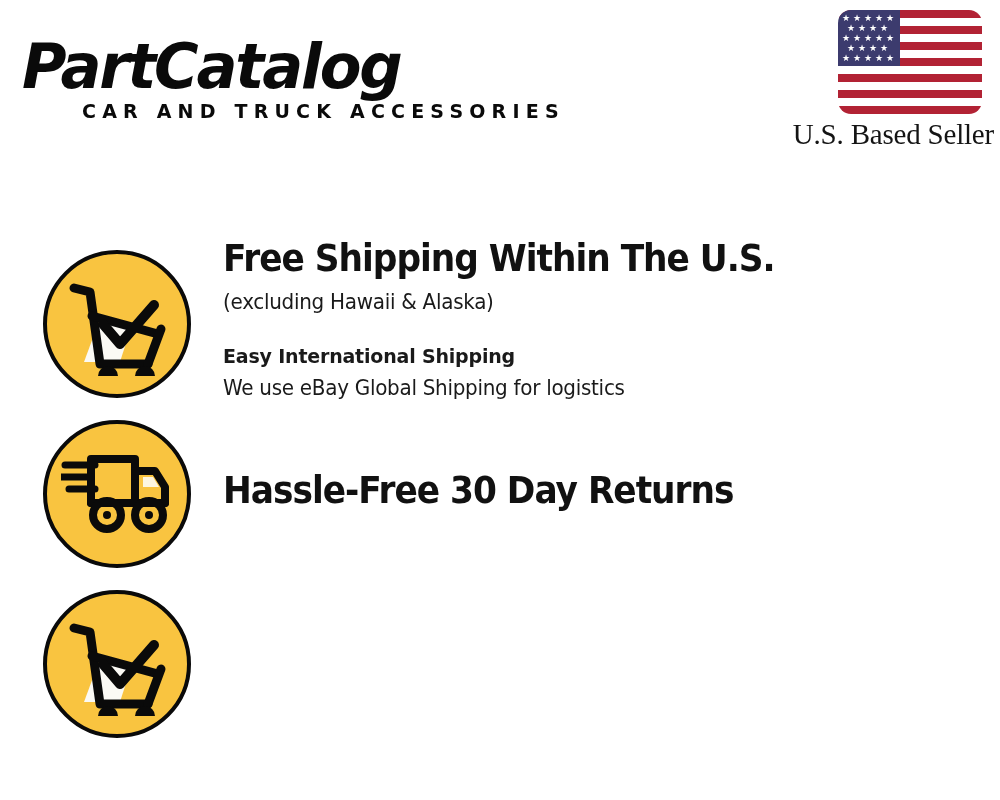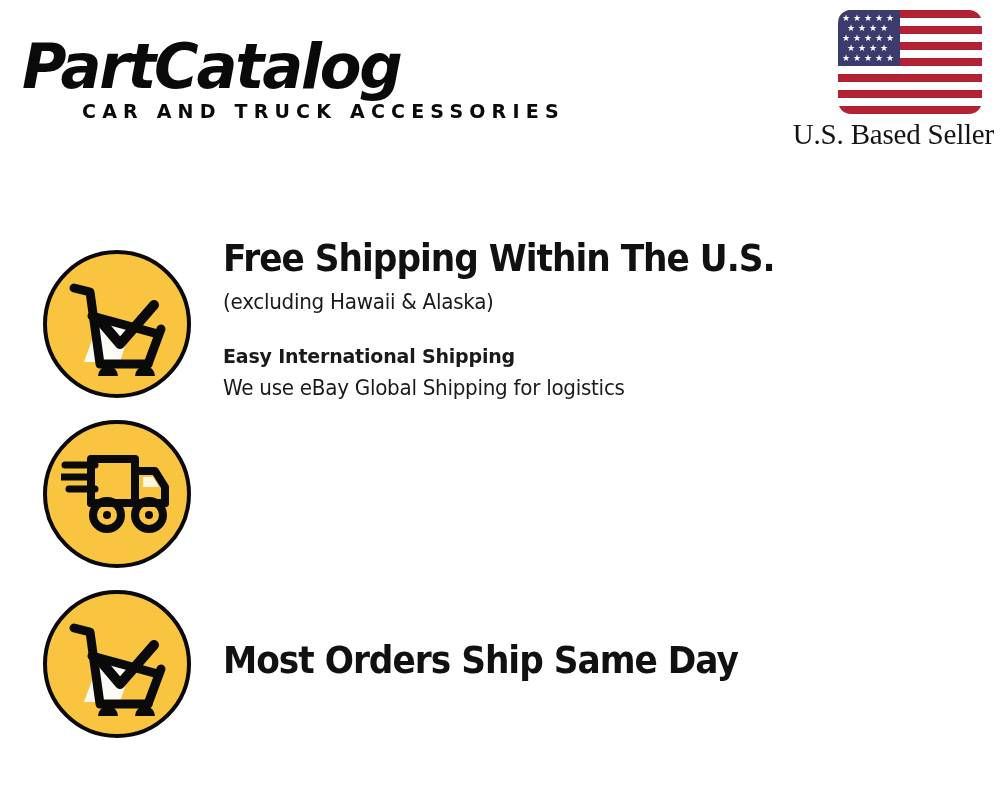--- a/index.html
+++ b/index.html
@@ -259,30 +259,30 @@
       <path d="M4 12 L34 12" stroke="#0a0a0a" stroke-width="7" stroke-linecap="round"></path>
       <path d="M0 24 L30 24" stroke="#0a0a0a" stroke-width="7" stroke-linecap="round"></path>
       <path d="M8 36 L34 36" stroke="#0a0a0a" stroke-width="7" stroke-linecap="round"></path>
       <path d="M30 50 L104 50" stroke="#0a0a0a" stroke-width="8" stroke-linecap="round"></path>
       <circle cx="46" cy="62" r="14" stroke="#0a0a0a" stroke-width="8" fill="none"></circle>
       <circle cx="46" cy="62" r="4" fill="#0a0a0a"></circle>
       <circle cx="88" cy="62" r="14" stroke="#0a0a0a" stroke-width="8" fill="none"></circle>
       <circle cx="88" cy="62" r="4" fill="#0a0a0a"></circle>
     </svg>
   </div>
+  <div class="feature-text">
+    <div class="feature-heading">Hassle-Free 30 Day Returns</div>
+  </div>
 </div>
 
 <div class="feature-row" id="feature-row-3">
   <div class="feature-icon">
     <svg width="110" height="104" viewBox="0 0 110 104" fill="none" aria-hidden="true">
       <path d="M22 90 L58 90 L70 52 L36 52 Z" fill="#FBFAF5"></path>
       <path d="M12 16 L28 20 L38 92 L86 92" stroke="#0a0a0a" stroke-width="9" stroke-linecap="round" stroke-linejoin="round" fill="none"></path>
       <path d="M30 44 L96 62" stroke="#0a0a0a" stroke-width="9" stroke-linecap="round" fill="none"></path>
       <path d="M86 92 L99 57" stroke="#0a0a0a" stroke-width="9" stroke-linecap="round" stroke-linejoin="round" fill="none"></path>
       <path d="M41 52 L58 72 L92 33" stroke="#0a0a0a" stroke-width="10" stroke-linecap="round" stroke-linejoin="round" fill="none"></path>
       <circle cx="46" cy="104" r="10" fill="#0a0a0a"></circle>
       <circle cx="83" cy="104" r="10" fill="#0a0a0a"></circle>
     </svg>
   </div>
-  <div class="feature-text">
-    <div class="feature-heading">Most Orders Ship Same Day</div>
-  </div>
 </div>
 
 </body></html>

